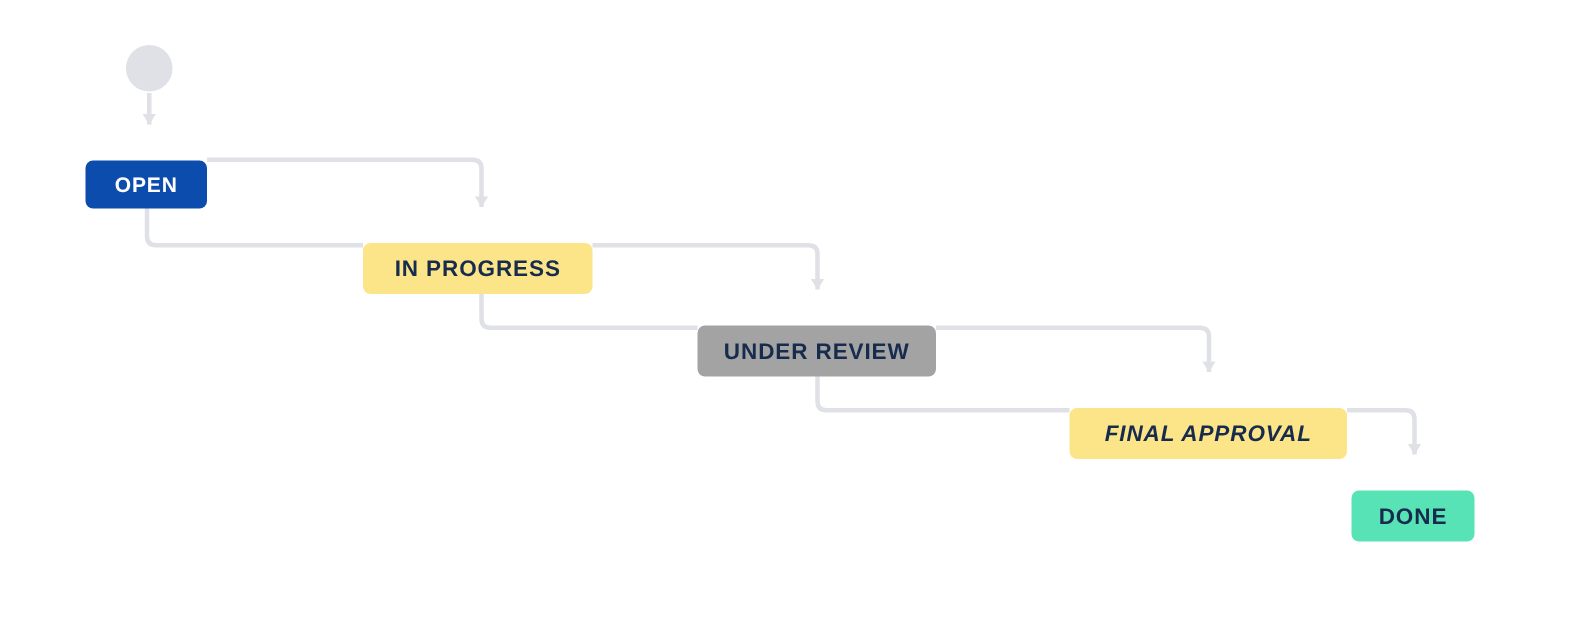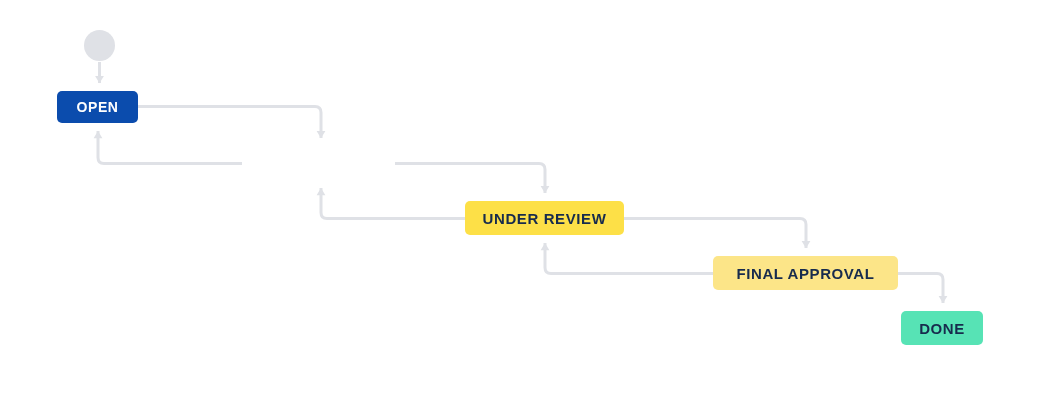--- a/index.html
+++ b/index.html
@@ -33,20 +33,21 @@
     align-items: center;
     justify-content: center;
     box-sizing: border-box;
     border-radius: 5px;
     font-weight: bold;
     letter-spacing: 0.6px;
     white-space: nowrap;
     text-transform: uppercase;
     line-height: 1;
     user-select: none;
+    margin-top: 16px;
   }
   .node-label {
     display: block;
     line-height: 1;
   }
   .start-dot {
     position: absolute;
     border-radius: 50%;
   }
 </style>
@@ -84,26 +85,29 @@
       <path d="M898,273.5 L937,273.5 Q943,273.5 943,279.5 L943,303" marker-end="url(#arrow-down)" stroke="#DFE1E6" stroke-width="3"></path>
     </g>
   </svg>
 
   <div class="start-dot" style="left: 84px; top: 30px; width: 31px; height: 31px; background: rgb(223, 225, 230);"></div>
 
   <div class="node" style="left: 57px; top: 91px; width: 81px; height: 32px; background: rgb(11, 76, 173); color: rgb(255, 255, 255); font-size: 14px;">
     <span class="node-label">OPEN</span>
   </div>
 
+  <div class="node" style="left: 242px; top: 146px; width: 153px; height: 34px; background: rgb(252, 229, 136); color: rgb(23, 43, 77); font-size: 15px;">
+    <span class="node-label">IN PROGRESS</span>
+  </div>
 
-  <div class="node" style="left: 465px; top: 201px; width: 159px; height: 34px; background: #fde047; color: rgb(23, 43, 77); font-size: 15px;">
+  <div class="node" style="left: 465px; top: 201px; width: 159px; height: 34px; background: #a3a3a3; color: rgb(23, 43, 77); font-size: 15px;">
     <span class="node-label">UNDER REVIEW</span>
   </div>
 
-  <div class="node" style="left: 713px; top: 256px; width: 185px; height: 34px; background: rgb(252, 229, 136); color: rgb(23, 43, 77); font-size: 15px;">
+  <div class="node" style="left: 713px; top: 256px; width: 185px; height: 34px; background: rgb(252, 229, 136); color: rgb(23, 43, 77); font-size: 15px; font-style: italic;">
     <span class="node-label">FINAL APPROVAL</span>
   </div>
 
   <div class="node" style="left: 901px; top: 311px; width: 82px; height: 34px; background: rgb(87, 227, 181); color: rgb(23, 43, 77); font-size: 15px; justify-content: center;">
     <span class="node-label">DONE</span>
   </div>
 
 </div>
 
 </body></html>

